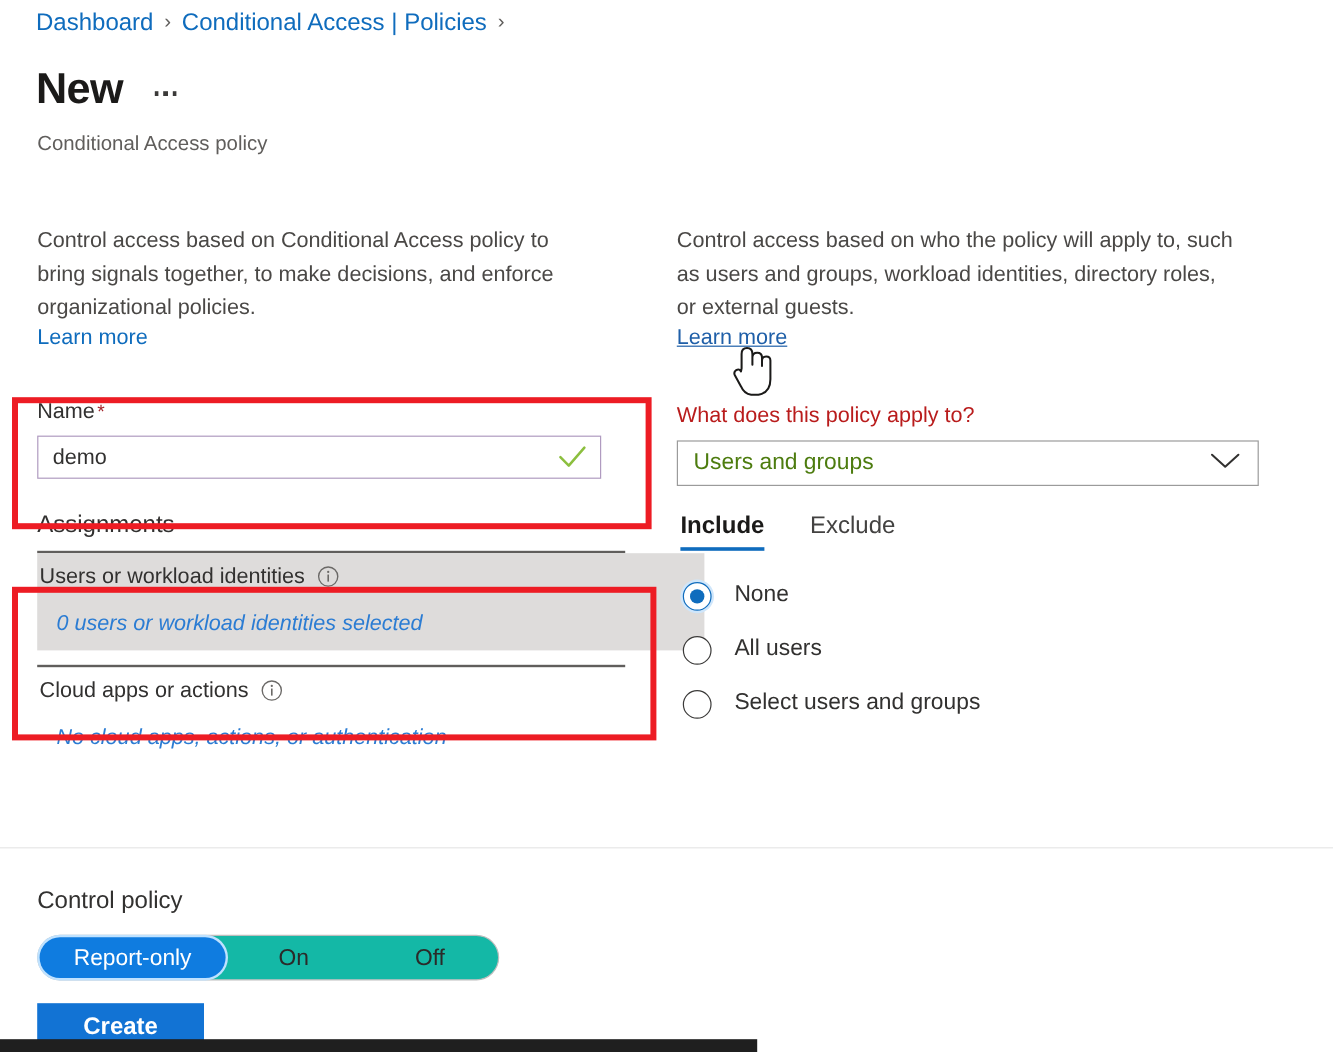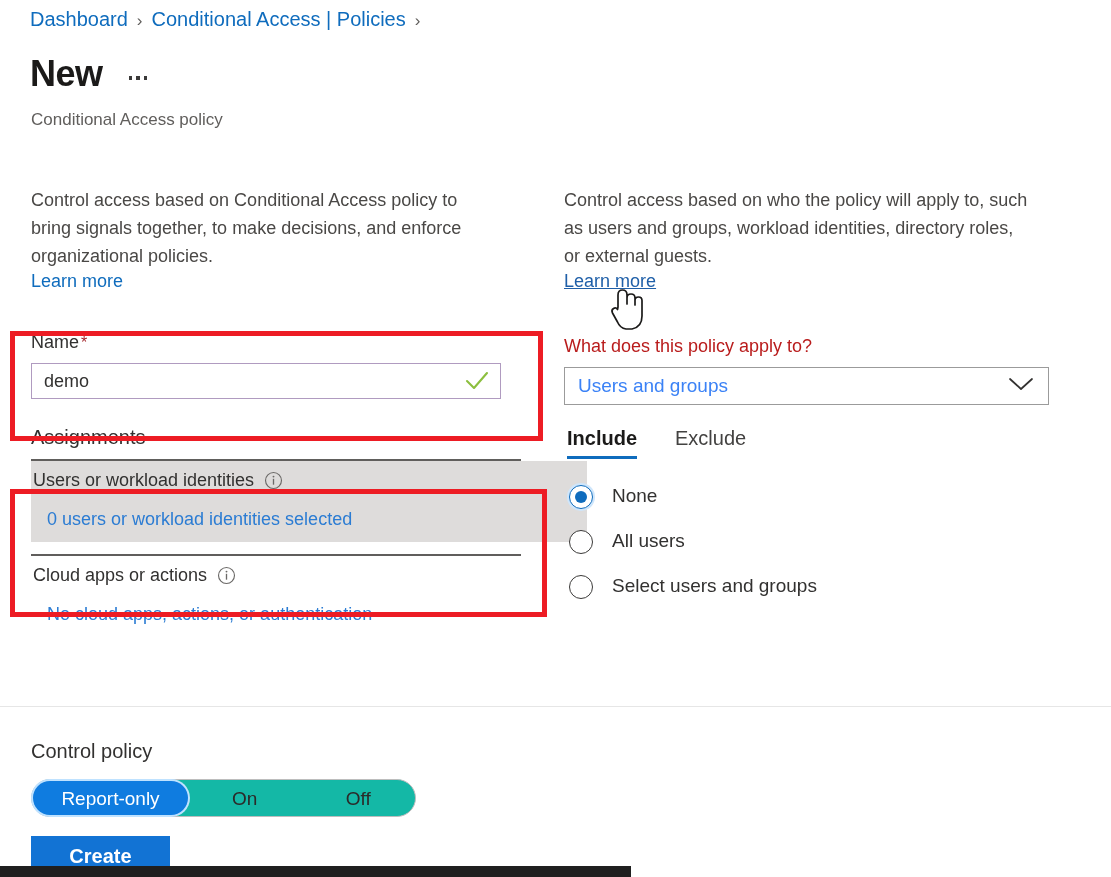--- a/index.html
+++ b/index.html
@@ -16,21 +16,21 @@
     color: #323130;
     -webkit-font-smoothing: antialiased;
   }
 
   
   .breadcrumb {
     position: absolute;
     left: 30px;
     top: 8px;
     display: flex;
-    align-items: flex-end;
+    align-items: flex-start;
     font-size: 20px;
     white-space: nowrap;
   }
   .crumb-link {
     color: #0f6cbd;
     cursor: pointer;
   }
   .crumb-sep {
     color: #605e5c;
     margin: 0 9px;
@@ -182,20 +182,21 @@
     margin-left: 10px;
     display: inline-flex;
     align-items: center;
   }
   .assign-value {
     font-size: 18px;
     color: #2b7cd3;
     margin-top: 18px;
     padding-left: 16px;
     cursor: pointer;
+    font-style: italic;
   }
 
   
   .hr-page {
     position: absolute;
     left: 0;
     top: 706px;
     width: 1111px;
     height: 1px;
     background: #e6e6e6;
@@ -278,21 +279,21 @@
     box-sizing: border-box;
     display: flex;
     align-items: center;
     justify-content: space-between;
     padding: 0 14px 0 13px;
     cursor: pointer;
     background: #fff;
   }
   .select-value {
     font-size: 19px;
-    color: #3b82f6;
+    color: #4d7c0f;
   }
   .tabs {
     margin-top: 22px;
     display: flex;
     gap: 38px;
     padding-left: 3px;
   }
   .tab {
     font-size: 20px;
     color: #434241;

